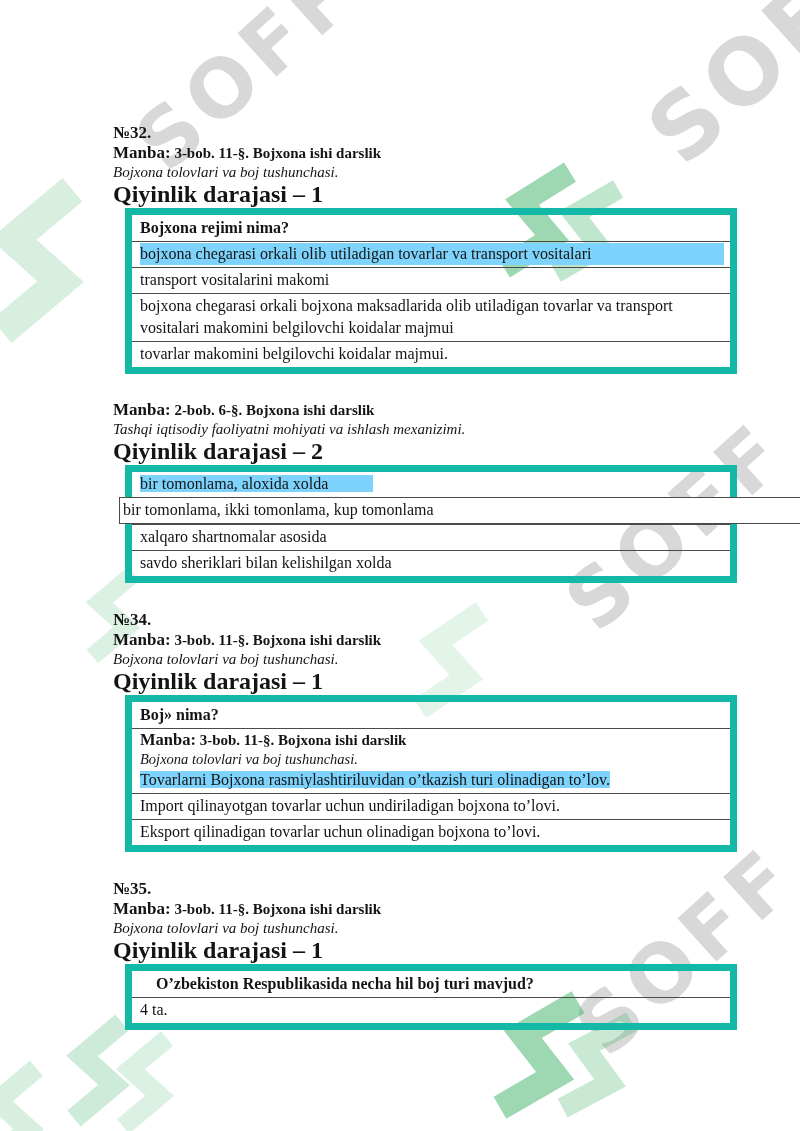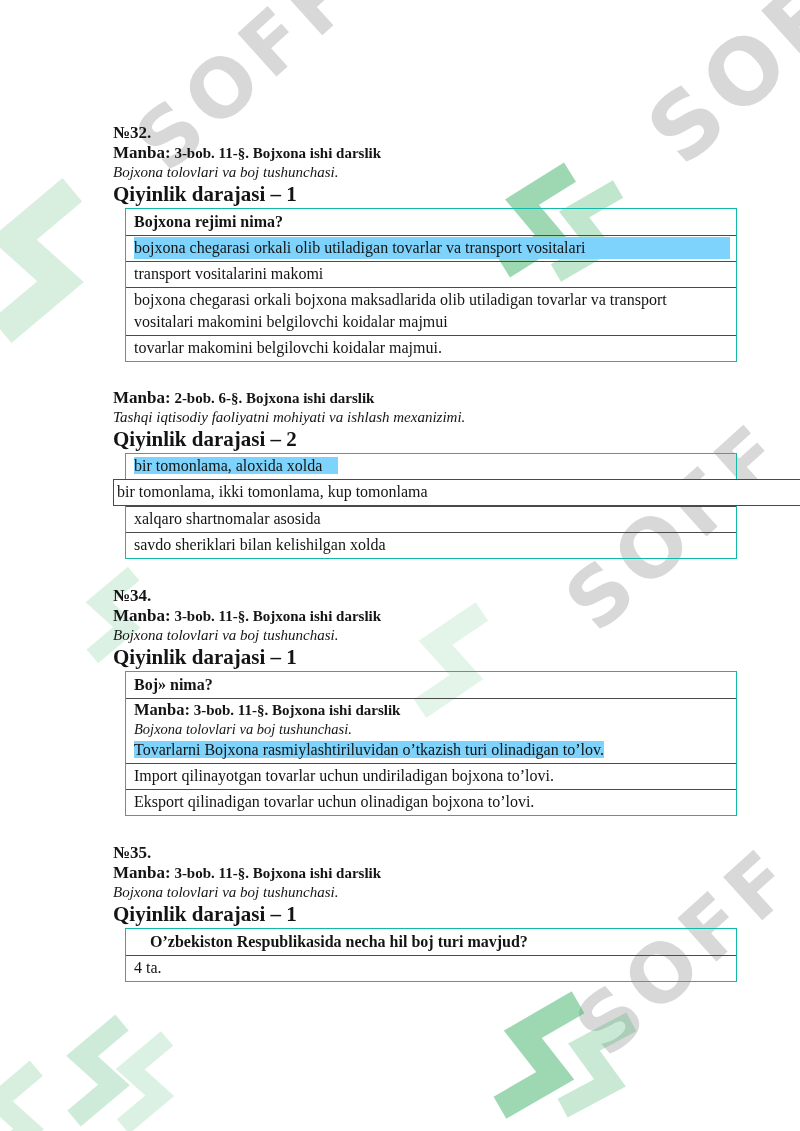--- a/index.html
+++ b/index.html
@@ -16,32 +16,32 @@
   }
   .wm-glyph{position:absolute;color:#3fb36a;}
   .wm-glyph svg{display:block;}
   
   .content{position:absolute;left:113px;top:122px;width:627px;z-index:1;}
   .qblock{margin:0 0 26px 0;}
   .qnum{font-weight:bold;font-size:17px;line-height:21px;}
   .manba{font-weight:bold;font-size:15px;line-height:20px;}
   .manba-label{font-size:17px;}
   .topic{font-style:italic;font-size:15px;line-height:19px;}
-  .diff{font-weight:bold;font-size:21px;line-height:24px;margin-bottom:2px;}
-  .qtable{margin-left:12px;width:612px;box-sizing:border-box;border:1px solid #14b8a6;}
+  .diff{font-weight:bold;font-size:24px;line-height:24px;margin-bottom:2px;}
+  .qtable{margin-left:12px;width:612px;box-sizing:border-box;border:7px solid #14b8a6;}
   .row{
     border-top:1px solid #4a4a4a;padding:1px 6px 2px 8px;
     font-size:16px;line-height:22px;box-sizing:border-box;
   }
   .row:first-child{border-top:none;}
   .qrow{font-weight:bold;padding-top:2px;}
   .qrow-plain{font-weight:bold;margin-left:16px;}
   .hl{background:#7dd3fc;}
   .hl-block{display:block;}
-  .hl-pad{padding-right:16px;}
+  .hl-pad{padding-right:45px;}
   .row-offset{
     position:relative;z-index:2;margin-left:-13px;width:725px;
     border:1px solid #4a4a4a;background:#ffffff;padding-left:3px;
   }
   .inner-manba{font-weight:bold;font-size:15px;line-height:20px;}
   .inner-manba .manba-label{font-size:16.5px;}
   .inner-topic{font-style:italic;font-size:14.5px;line-height:19px;}
 </style>
 </head>
 <body>

